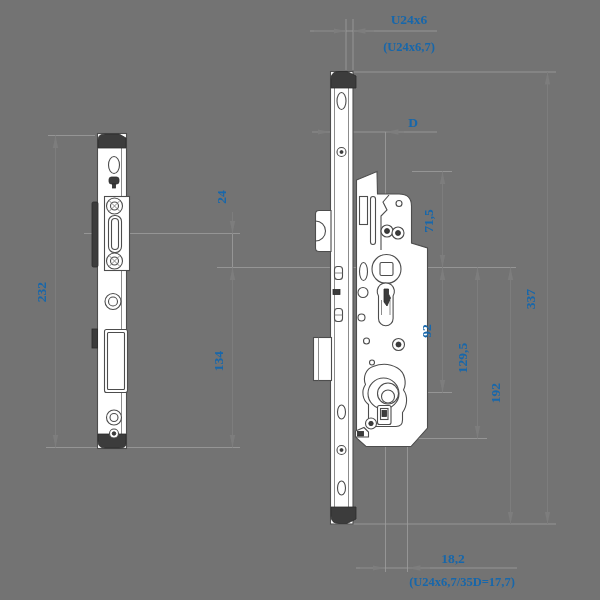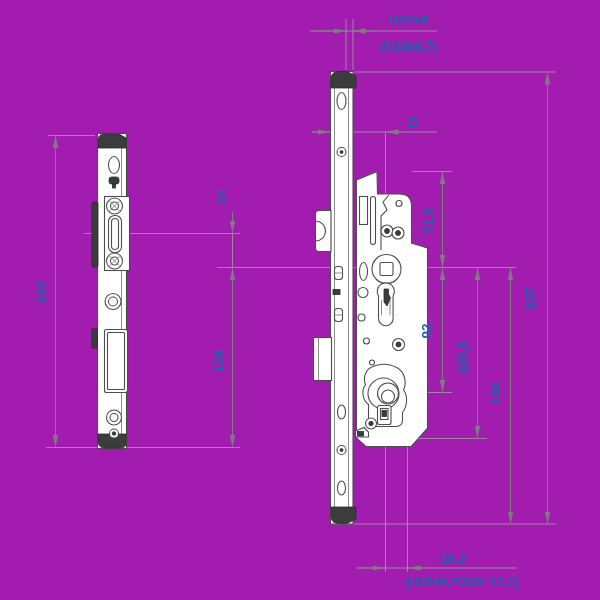--- a/index.html
+++ b/index.html
@@ -1,17 +1,17 @@
 <!DOCTYPE html>
 <html><head>
 <meta charset="utf-8">
 <style>
   html,body{margin:0;padding:0;background:#fff;}
-  .stage{position:relative;width:600px;height:600px;background:#a21caf;overflow:hidden;
-         font-family:Liberation Sans, sans-serif;}
+  .stage{position:relative;width:600px;height:600px;background:#737373;overflow:hidden;
+         font-family:Liberation Serif, serif;}
   svg{display:block;}
   
   .s  {stroke:#4d4d4d;stroke-width:1.1;fill:#fff;}
   .sn {stroke:#4d4d4d;stroke-width:1.1;fill:none;}
   .snl{stroke:#6e6e6e;stroke-width:.8;fill:none;}
   .sd {fill:#3c3c3c;stroke:#2b2b2b;stroke-width:.8;}
   
   .thin{stroke:#9c9c9c;stroke-width:.85;fill:none;}
   
   .dim {stroke:#7d7d7d;stroke-width:1;fill:none;}

